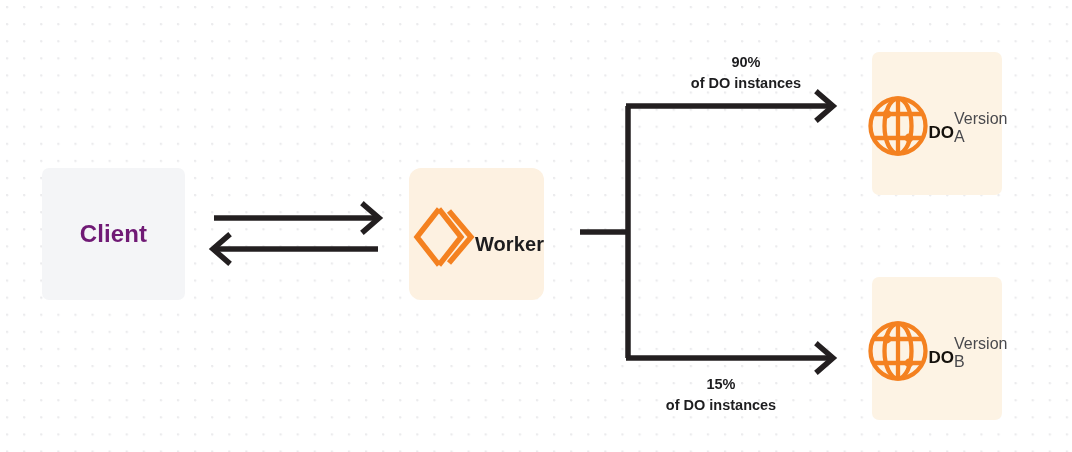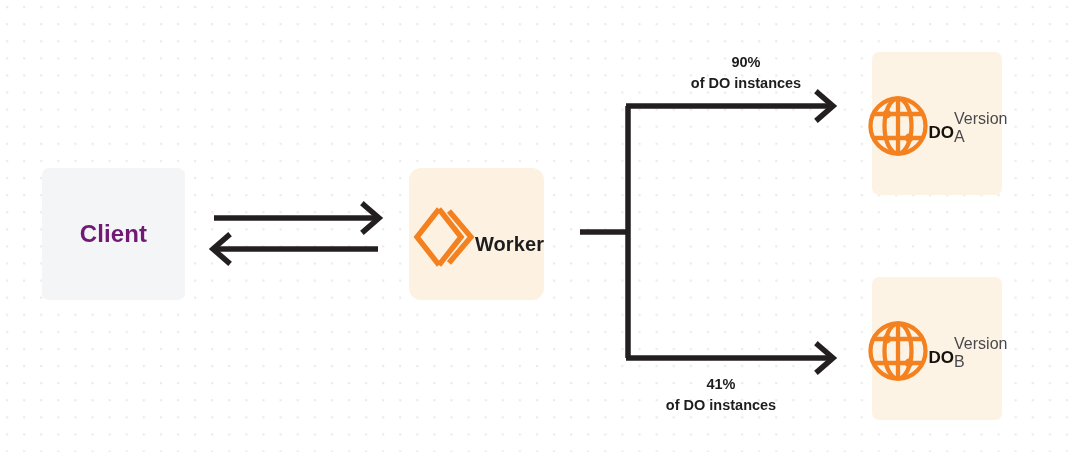--- a/index.html
+++ b/index.html
@@ -206,17 +206,17 @@
     <span class="node-title">DO</span>
     <span class="node-sub">Version B</span>
   </div>
 
   <div class="edge-label" id="label-top">
     <div>90%</div>
     <div>of DO instances</div>
   </div>
 
   <div class="edge-label" id="label-bottom">
-    <div>41%</div>
+    <div>15%</div>
     <div>of DO instances</div>
   </div>
 
 </div>
 
 </body></html>

